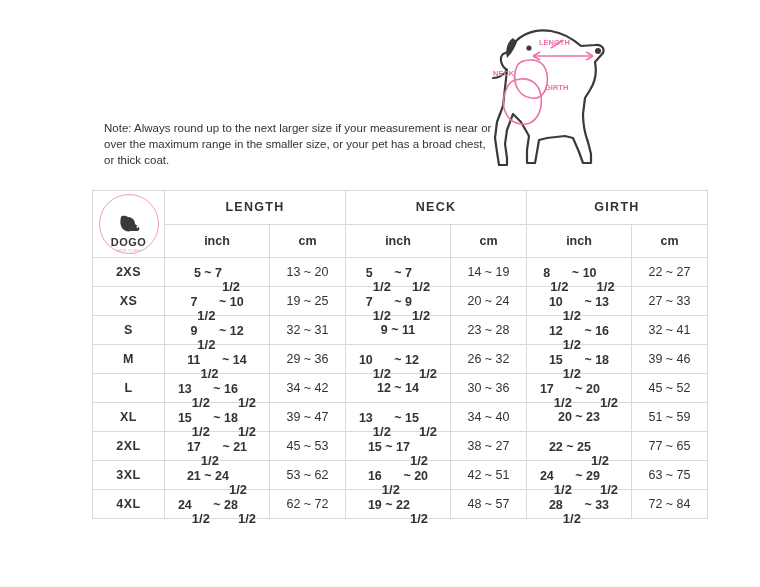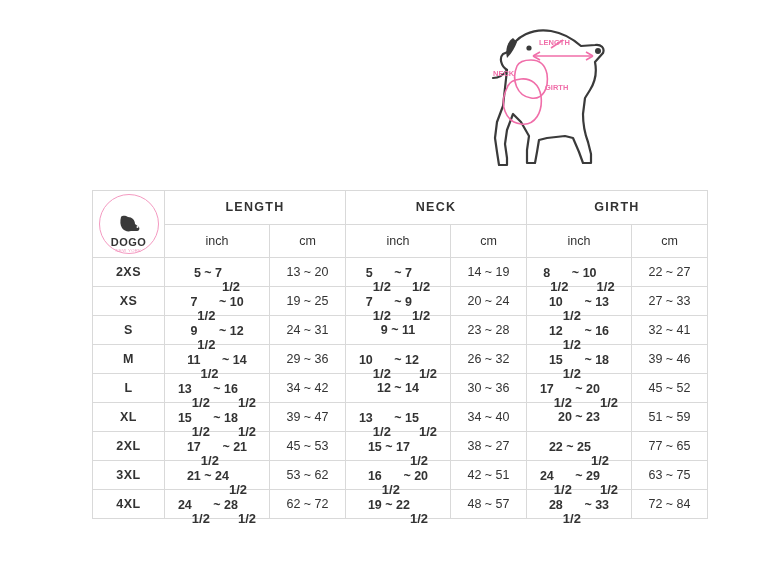--- a/index.html
+++ b/index.html
@@ -73,21 +73,21 @@
     font-size: 13.5px;
     letter-spacing: 1.3px;
     font-weight: bold;
     color: #333;
     height: 30px;
   }
   .unit-head {
     font-size: 11.5px;
     color: #444;
     height: 26px;
-    font-weight: normal;
+    font-weight: bold;
   }
   .logo-cell {
     width: 72px;
     border-left: 1px solid #d9d9d9;
   }
   .size-cell {
     width: 72px;
     color: #f49ac1;
     font-weight: bold;
     font-size: 13px;
@@ -143,20 +143,21 @@
     color: #f49ac1;
     margin-top: 1px;
   }
   .logo-row td { height: 66px; border-top: 1px solid #d9d9d9; }
 </style>
 </head>
 <body>
 
 <div class="page">
 
+  <div class="note">Note: Always round up to the next larger size if your measurement is near or over the maximum range in the smaller size, or your pet has a broad chest, or thick coat.</div>
 
   <div class="dog-wrap">
     <svg width="260" height="160" viewBox="0 0 260 160" xmlns="http://www.w3.org/2000/svg">
 
       <g fill="none" stroke="#3a3a3a" stroke-width="2.2" stroke-linejoin="round" stroke-linecap="round">
         <path d="M55 33 C60 18 78 10 96 13 C108 15 118 21 126 28 L140 27 C146 26 150 30 148 35 L140 44
                  C142 54 140 64 135 72 L130 80 L128 96 C128 106 130 116 133 124 L136 136 L136 145
                  L128 145 L124 134 L118 120 L110 118 L92 120 L84 122 L82 134 L80 145 L72 145 L72 132
                  L74 118 L66 104 L58 96 L52 112 L50 126 L52 140 L52 147 L44 147 L42 134 L40 120
                  L42 104 L48 88 L50 70 L52 52 C46 48 44 40 48 36 Z"></path>
@@ -241,21 +242,21 @@
           <td class="inch-cell vsep-left"><span>7</span><span class="frac">1/2</span><span> ~ 10</span></td>
           <td class="cm-cell">19 ~ 25</td>
           <td class="inch-cell vsep-left"><span>7</span><span class="frac">1/2</span><span> ~ 9</span><span class="frac">1/2</span></td>
           <td class="cm-cell">20 ~ 24</td>
           <td class="inch-cell vsep-left"><span>10</span><span class="frac">1/2</span><span> ~ 13</span></td>
           <td class="cm-cell">27 ~ 33</td>
         </tr>
         <tr>
           <td class="size-cell">S</td>
           <td class="inch-cell vsep-left"><span>9</span><span class="frac">1/2</span><span> ~ 12</span></td>
-          <td class="cm-cell">24 ~ 31</td>
+          <td class="cm-cell">32 ~ 31</td>
           <td class="inch-cell vsep-left"><span>9 ~ 11</span></td>
           <td class="cm-cell">23 ~ 28</td>
           <td class="inch-cell vsep-left"><span>12</span><span class="frac">1/2</span><span> ~ 16</span></td>
           <td class="cm-cell">32 ~ 41</td>
         </tr>
         <tr>
           <td class="size-cell">M</td>
           <td class="inch-cell vsep-left"><span>11</span><span class="frac">1/2</span><span> ~ 14</span></td>
           <td class="cm-cell">29 ~ 36</td>
           <td class="inch-cell vsep-left"><span>10</span><span class="frac">1/2</span><span> ~ 12</span><span class="frac">1/2</span></td>

